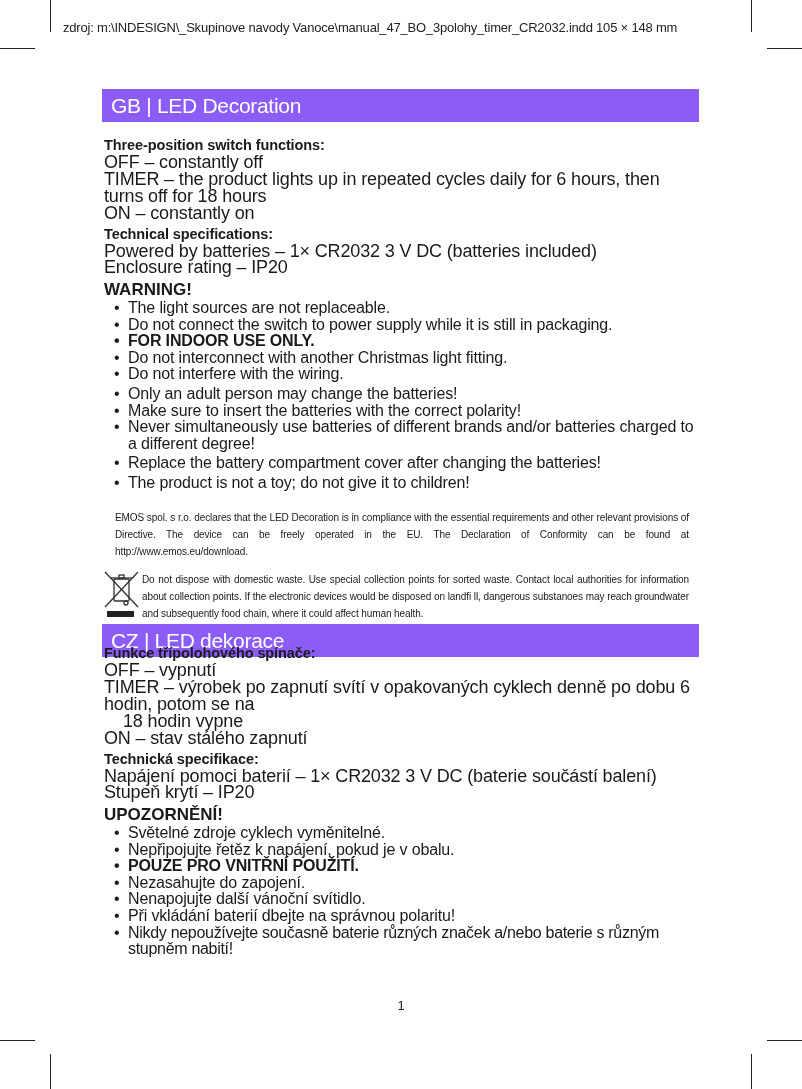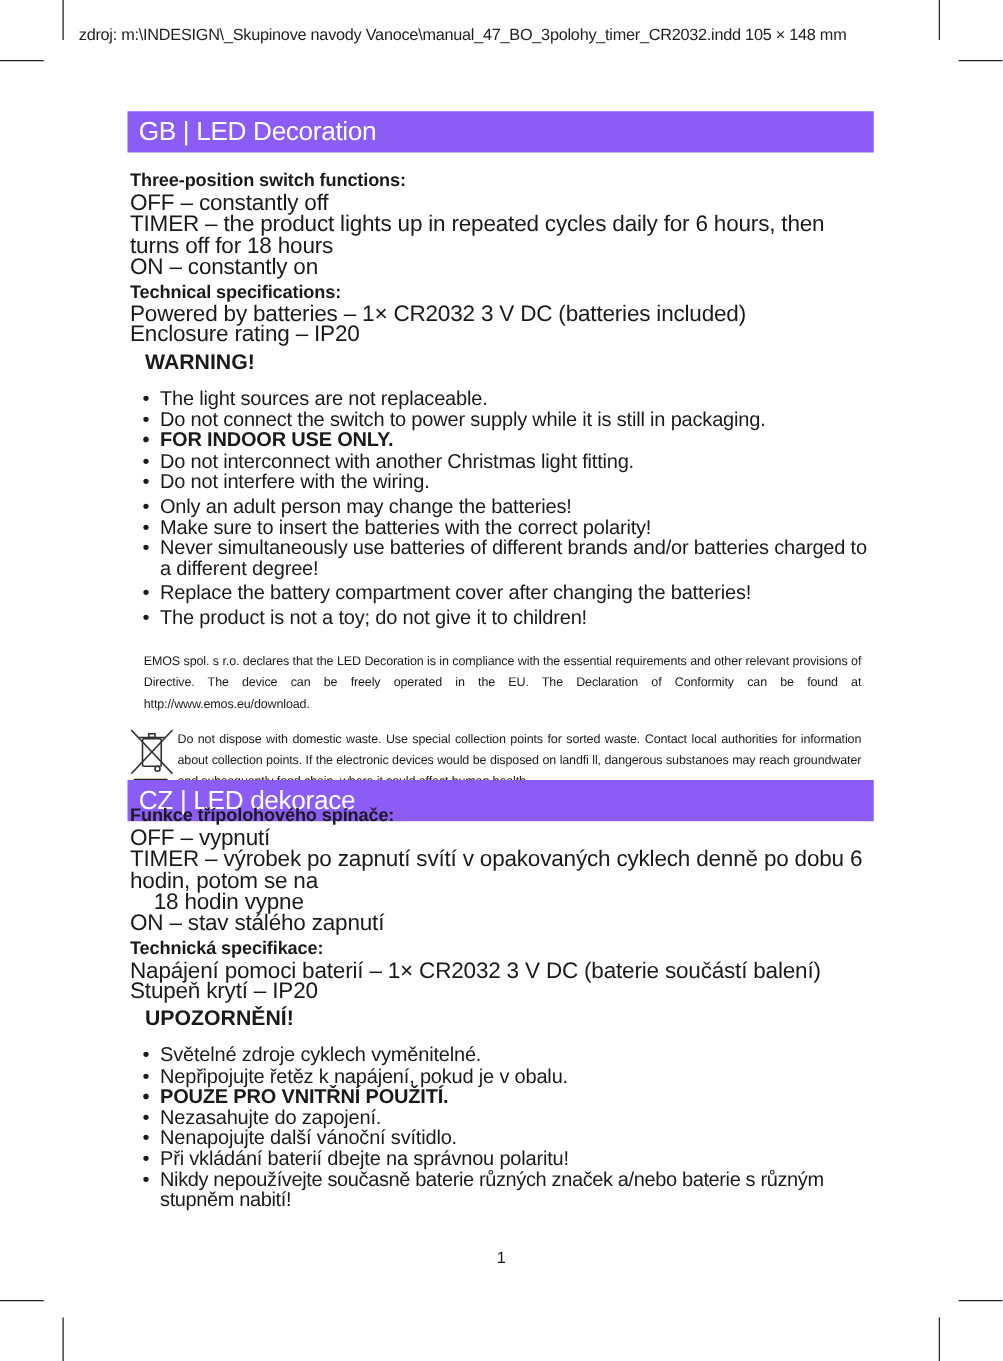--- a/index.html
+++ b/index.html
@@ -5,21 +5,21 @@
   html, body { margin:0; padding:0; }
   body { width:802px; height:1089px; background:#ffffff; position:relative; overflow:hidden;
          font-family:"Liberation Sans", sans-serif; color:#1a1a1a; }
   .crop { position:absolute; background:#222; }
   .slug { position:absolute; left:63px; top:20px; font-size:13px; color:#222; letter-spacing:-0.2px; white-space:nowrap; }
   .page { position:absolute; left:104px; width:596px; }
   .band { position:absolute; left:102px; width:597px; height:33px; background:#8b5cf6; color:#fff;
           font-size:21px; line-height:33px; padding-left:9px; box-sizing:border-box; letter-spacing:-0.3px; }
   .h { font-weight:bold; font-size:14.5px; margin:0; line-height:17px; letter-spacing:-0.1px; }
   .p { font-size:18px; line-height:17px; margin:0; letter-spacing:-0.15px; }
-  .warn-h { font-weight:bold; font-size:17px; line-height:20px; margin:12px; }
+  .warn-h { font-weight:bold; font-size:17px; line-height:20px; margin:0; }
   ul.b { list-style:none; margin:0; padding:0; }
   ul.b li { position:relative; padding-left:24px; font-size:16px; line-height:16.6px; letter-spacing:-0.15px; }
   ul.b li::before { content:"•"; position:absolute; left:10px; top:0; }
   ul.b li.bold { font-weight:bold; }
   ul.b li.gap { margin-top:3px; }
   .just { text-align:justify; font-size:10px; line-height:17px; letter-spacing:-0.1px; margin:11px; }
   .weee { float:left; width:36px; height:50px; margin-right:2px; margin-top:-2px; }
   .pagenum { position:absolute; top:998px; left:0; width:802px; text-align:center; font-size:13px; }
 </style>
 </head>

